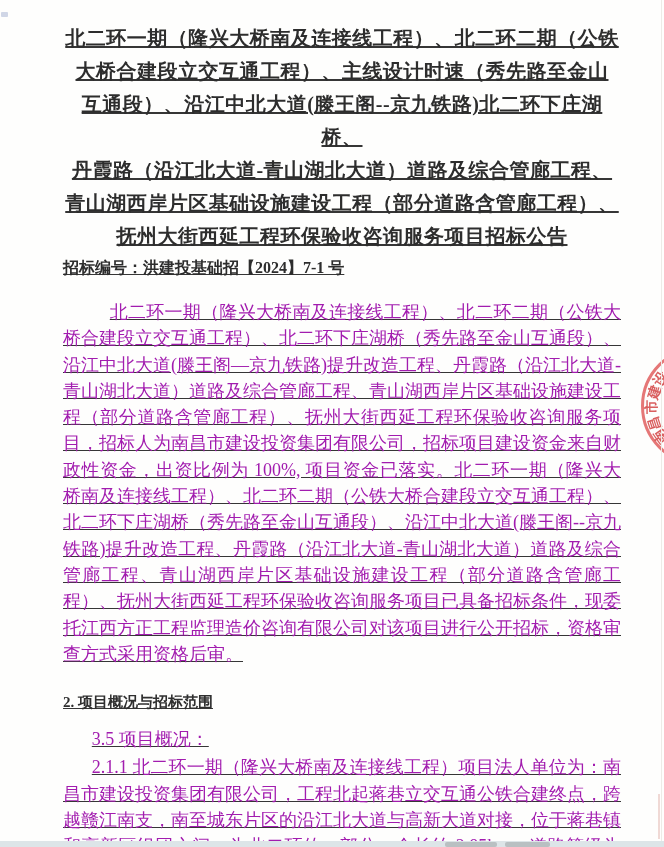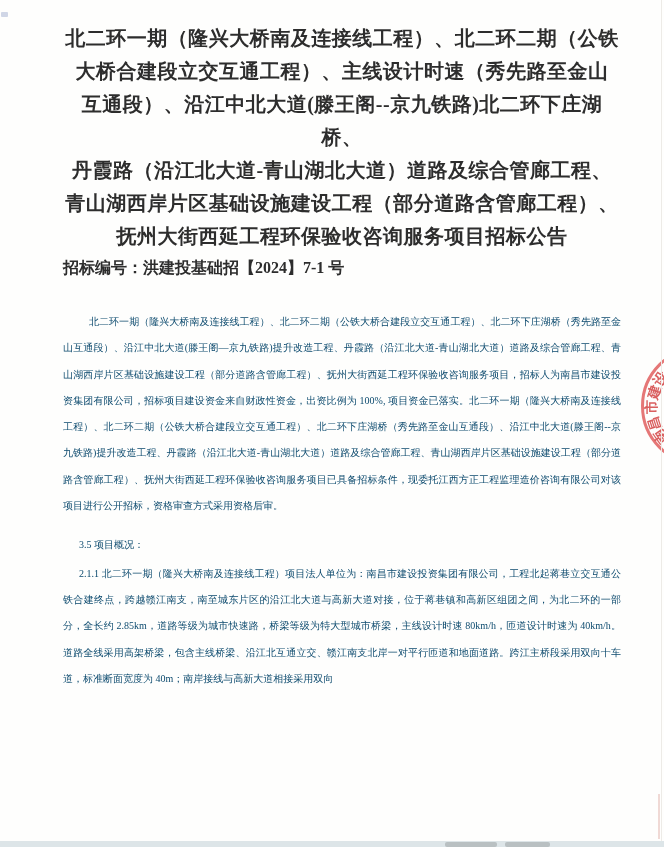--- a/index.html
+++ b/index.html
@@ -3,42 +3,42 @@
 <meta charset="utf-8">
 <style>
   html, body { margin:0; padding:0; }
   body {
     width:664px; height:847px; overflow:hidden;
     background:#fdfdfc;
     font-family:"Liberation Serif","DejaVu Serif",serif;
   }
   .page {
     position:relative; width:664px; height:847px; overflow:hidden;
-    background:#fefefd; color:#363636;
+    background:#fefefd; color:#363636;text-decoration:underline;
   }
   .content { padding:22px 43px 0 63px; }
 
   .title-block {
     text-align:center; font-weight:bold; font-size:20px;
     line-height:33px; color:#2d2d2d; letter-spacing:0.5px;
   }
   .tender-no {
     text-align:left; font-weight:bold; font-size:16px;
     line-height:30px; color:#2d2d2d;
   }
 
   .sec-heading {
     margin:28px 0 0 0; font-size:15px; font-weight:bold;
     line-height:22px; color:#2f2f2f;
   }
   .sec-heading.second { margin-top:24px; }
 
   .body-para {
-    margin:26px 0 0 0; font-size:10px; line-height:26.3px;
-    text-align:justify; text-indent:2.6em; color:#0c4a6e;
+    margin:16px 0 0 0; font-size:18px; line-height:26.3px;
+    text-align:justify; text-indent:2.6em; color:#a21caf;
   }
   .sub-line   { margin-top:13px; text-indent:1.6em; text-align:left; }
   .sub-para   { margin-top:2px;  text-indent:1.6em; }
 
   
   .stamp { position:absolute; top:0; left:0; width:664px; height:847px; pointer-events:none; }
   .stamp-ring {
     position:absolute; left:641px; top:346px; width:120px; height:120px;
     border:3.5px solid rgba(224,95,95,0.85); border-radius:50%;
     box-sizing:border-box;
@@ -89,20 +89,21 @@
       <div class="title-line">抚州大街西延工程环保验收咨询服务项目招标公告</div>
     </div>
 
     <div class="tender-no">招标编号：洪建投基础招【2024】7-1 号</div>
 
     <div class="section">
       <p class="body-para">北二环一期（隆兴大桥南及连接线工程）、北二环二期（公铁大桥合建段立交互通工程）、北二环下庄湖桥（秀先路至金山互通段）、沿江中北大道(滕王阁—京九铁路)提升改造工程、丹霞路（沿江北大道-青山湖北大道）道路及综合管廊工程、青山湖西岸片区基础设施建设工程（部分道路含管廊工程）、抚州大街西延工程环保验收咨询服务项目，招标人为南昌市建设投资集团有限公司，招标项目建设资金来自财政性资金，出资比例为 100%, 项目资金已落实。北二环一期（隆兴大桥南及连接线工程）、北二环二期（公铁大桥合建段立交互通工程）、北二环下庄湖桥（秀先路至金山互通段）、沿江中北大道(滕王阁--京九铁路)提升改造工程、丹霞路（沿江北大道-青山湖北大道）道路及综合管廊工程、青山湖西岸片区基础设施建设工程（部分道路含管廊工程）、抚州大街西延工程环保验收咨询服务项目已具备招标条件，现委托江西方正工程监理造价咨询有限公司对该项目进行公开招标，资格审查方式采用资格后审。</p>
     </div>
 
     <div class="section">
+      <h2 class="sec-heading second">2. 项目概况与招标范围</h2>
       <p class="body-para sub-line">3.5 项目概况：</p>
       <p class="body-para sub-para">2.1.1 北二环一期（隆兴大桥南及连接线工程）项目法人单位为：南昌市建设投资集团有限公司，工程北起蒋巷立交互通公铁合建终点，跨越赣江南支，南至城东片区的沿江北大道与高新大道对接，位于蒋巷镇和高新区组团之间，为北二环的一部分，全长约 2.85km，道路等级为城市快速路，桥梁等级为特大型城市桥梁，主线设计时速 80km/h，匝道设计时速为 40km/h。道路全线采用高架桥梁，包含主线桥梁、沿江北互通立交、赣江南支北岸一对平行匝道和地面道路。跨江主桥段采用双向十车道，标准断面宽度为 40m；南岸接线与高新大道相接采用双向</p>
     </div>
   </div>
 
   <div class="stamp">
     <div class="stamp-ring"></div>
     <span class="stamp-char sc0">设</span>
     <span class="stamp-char sc1">建</span>
     <span class="stamp-char sc2">市</span>

